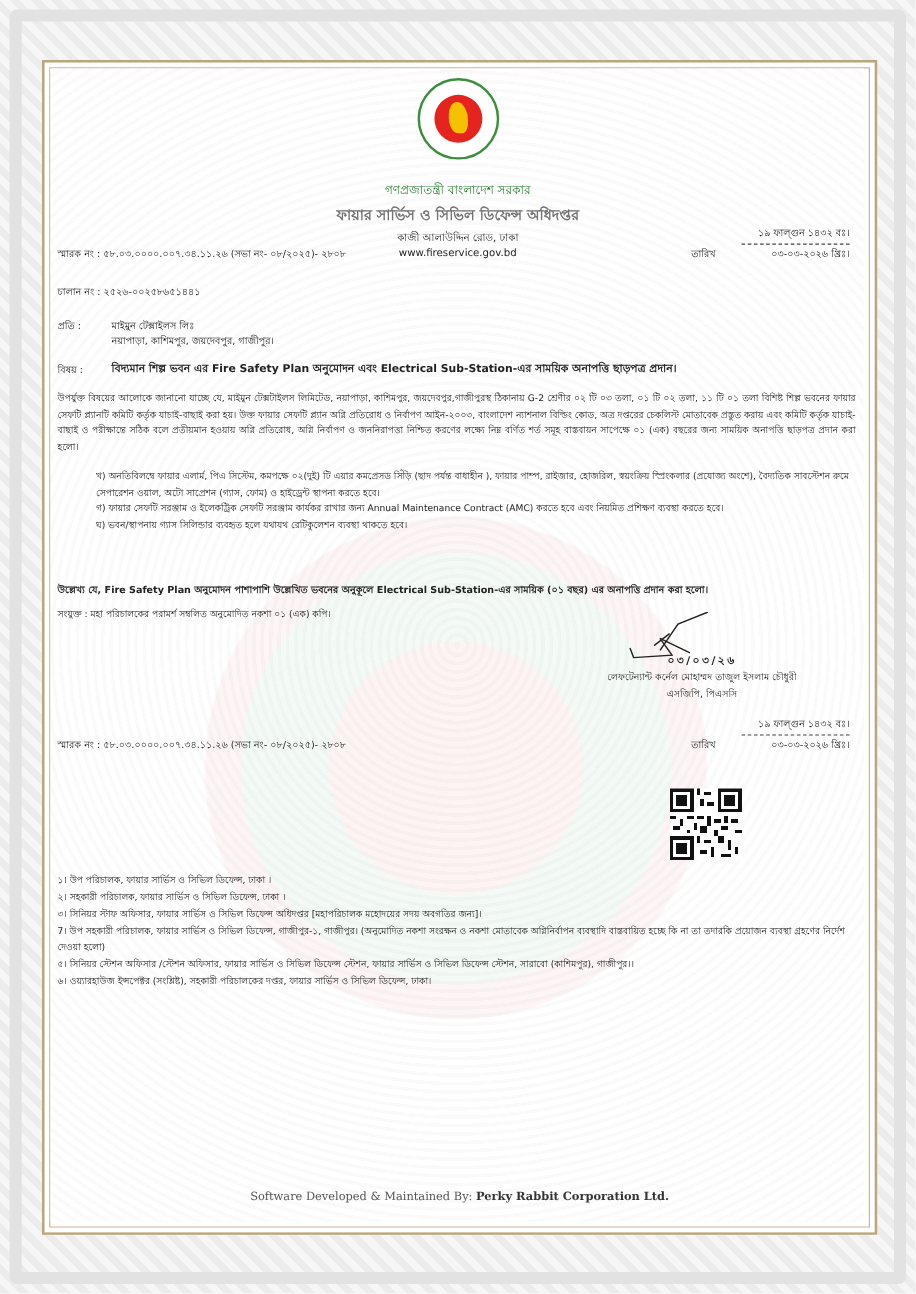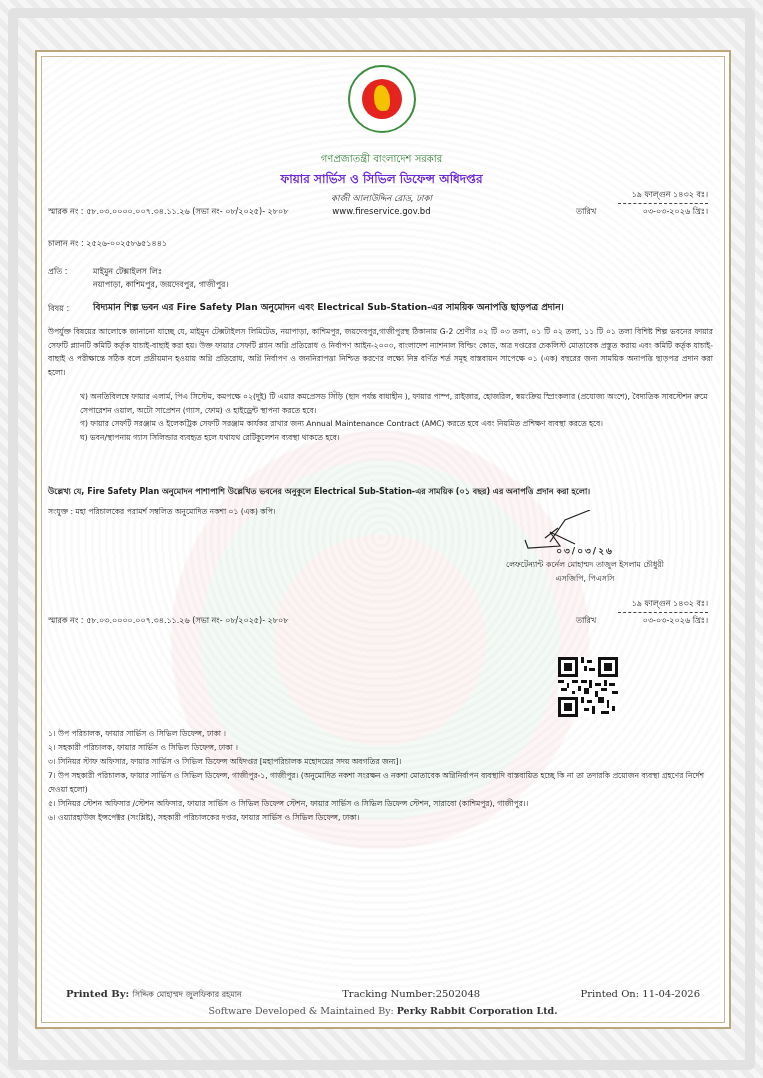--- a/index.html
+++ b/index.html
@@ -10,22 +10,22 @@
   .frame { position:absolute; left:35px; top:50px; width:692px; height:975px; background:#fff; border:2px solid #bba57b; box-shadow: inset 0 0 0 4px #fff, inset 0 0 0 5px #c9b68f; }
   .paper { position:absolute; left:42px; top:57px; width:678px; height:961px;
       background: repeating-radial-gradient(circle at 50% 50%, #fafafa 0 3px, #ffffff 3px 7px); }
   .watermark { position:absolute; left:170px; top:430px; width:420px; height:420px; border-radius:50%;
       background: radial-gradient(circle, rgba(220,60,60,0.06) 0 35%, rgba(60,160,90,0.06) 36% 60%, rgba(220,60,60,0.05) 61% 70%, transparent 71%); }
   .header { position:absolute; left:0; right:0; top:65px; text-align:center; }
   .emblem { width:64px; height:64px; margin:0 auto; border-radius:50%; border:2px solid #3b8e3b; position:relative; background:#fff; }
   .emblem-inner { position:absolute; left:12px; top:12px; width:40px; height:40px; border-radius:50%; background:#e52420; }
   .emblem-map { position:absolute; left:24px; top:18px; width:16px; height:26px; background:#f4c200; border-radius:40% 60% 30% 50%; }
   .gov-name { color:#2e7d32; font-size:10px; margin-top:18px; }
-  .dept-name { color:#6d28d9; font-size:12px; font-weight:bold; margin-top:2px; }
-  .address { font-size:8.5px; margin-top:2px;font-style:italic; }
+  .dept-name { color:#737373; font-size:12px; font-weight:bold; margin-top:2px; }
+  .address { font-size:8.5px; margin-top:2px; }
   .website { font-size:8.5px; }
   .small { font-size:8px; line-height:13px; }
   .abs { position:absolute; }
   .date-block { width:160px; text-align:right; font-size:8px; line-height:12px; }
   .date-label { font-size:8px; }
   .dash { border-top:1px dashed #444; margin:2px 0; }
   .body-para { left:48px; top:325px; width:665px; font-size:7.6px; line-height:13.5px; text-align:justify; }
   .list { left:80px; top:390px; width:633px; font-size:7.6px; line-height:13.5px; }
   .conclusion { left:48px; top:485px; width:665px; font-size:8px; font-weight:bold; }
   .attach { left:48px; top:505px; font-size:7.6px; }
@@ -169,30 +169,17 @@
 <div class="abs dist">
   <div>১। উপ পরিচালক, ফায়ার সার্ভিস ও সিভিল ডিফেন্স, ঢাকা ।</div>
   <div>২। সহকারী পরিচালক, ফায়ার সার্ভিস ও সিভিল ডিফেন্স, ঢাকা ।</div>
   <div>৩। সিনিয়র স্টাফ অফিসার, ফায়ার সার্ভিস ও সিভিল ডিফেন্স অধিদপ্তর [মহাপরিচালক মহোদয়ের সদয় অবগতির জন্য]।</div>
   <div>7। উপ সহকারী পরিচালক, ফায়ার সার্ভিস ও সিভিল ডিফেন্স, গাজীপুর-১, গাজীপুর। (অনুমোদিত নকশা সংরক্ষন ও নকশা মোতাবেক অগ্নিনির্বাপন ব্যবস্থাদি বাস্তবায়িত হচ্ছে কি না তা তদারকি প্রয়োজন ব্যবস্থা গ্রহণের নির্দেশ দেওয়া হলো)</div>
   <div>৫। সিনিয়র স্টেশন অফিসার /স্টেশন অফিসার, ফায়ার সার্ভিস ও সিভিল ডিফেন্স স্টেশন, ফায়ার সার্ভিস ও সিভিল ডিফেন্স স্টেশন, সারাবো (কাশিমপুর), গাজীপুর।।</div>
   <div>৬। ওয়্যারহাউজ ইন্সপেক্টর (সংশ্লিষ্ট), সহকারী পরিচালকের দপ্তর, ফায়ার সার্ভিস ও সিভিল ডিফেন্স, ঢাকা।</div>
 </div>
 
 <div class="abs footer">
-  <div class="footer-row">
-    <div>
-      <b>Printed By:</b>
-      <span style="font-family:'DejaVu Sans',sans-serif; font-size:8px;">সিদ্দিক মোহাম্মদ জুলফিকার রহমান</span>
-    </div>
-    <div>
-      <span>Tracking Number:</span><span>2502048</span>
-    </div>
-    <div>
-      <span>Printed On:</span>
-      <span>11-04-2026</span>
-    </div>
-  </div>
   <div class="footer-row2">
     <span>Software Developed &amp; Maintained By:</span>
     <b>Perky Rabbit Corporation Ltd.</b>
   </div>
 </div>
 
 </body></html>

